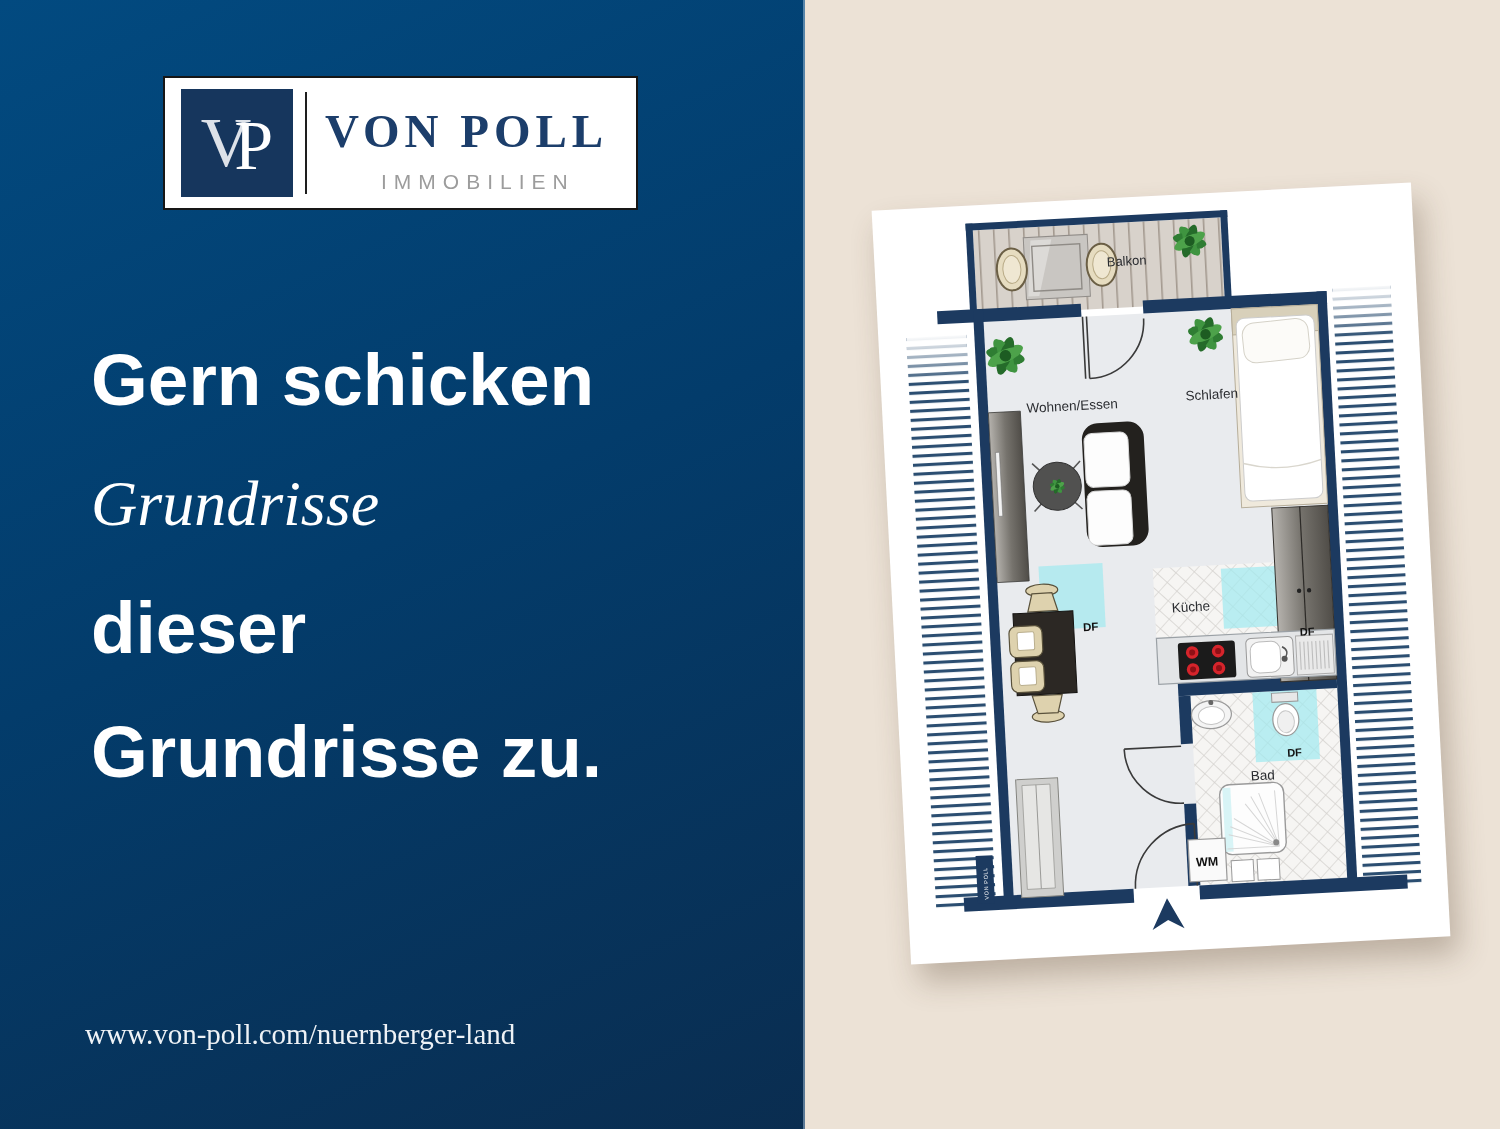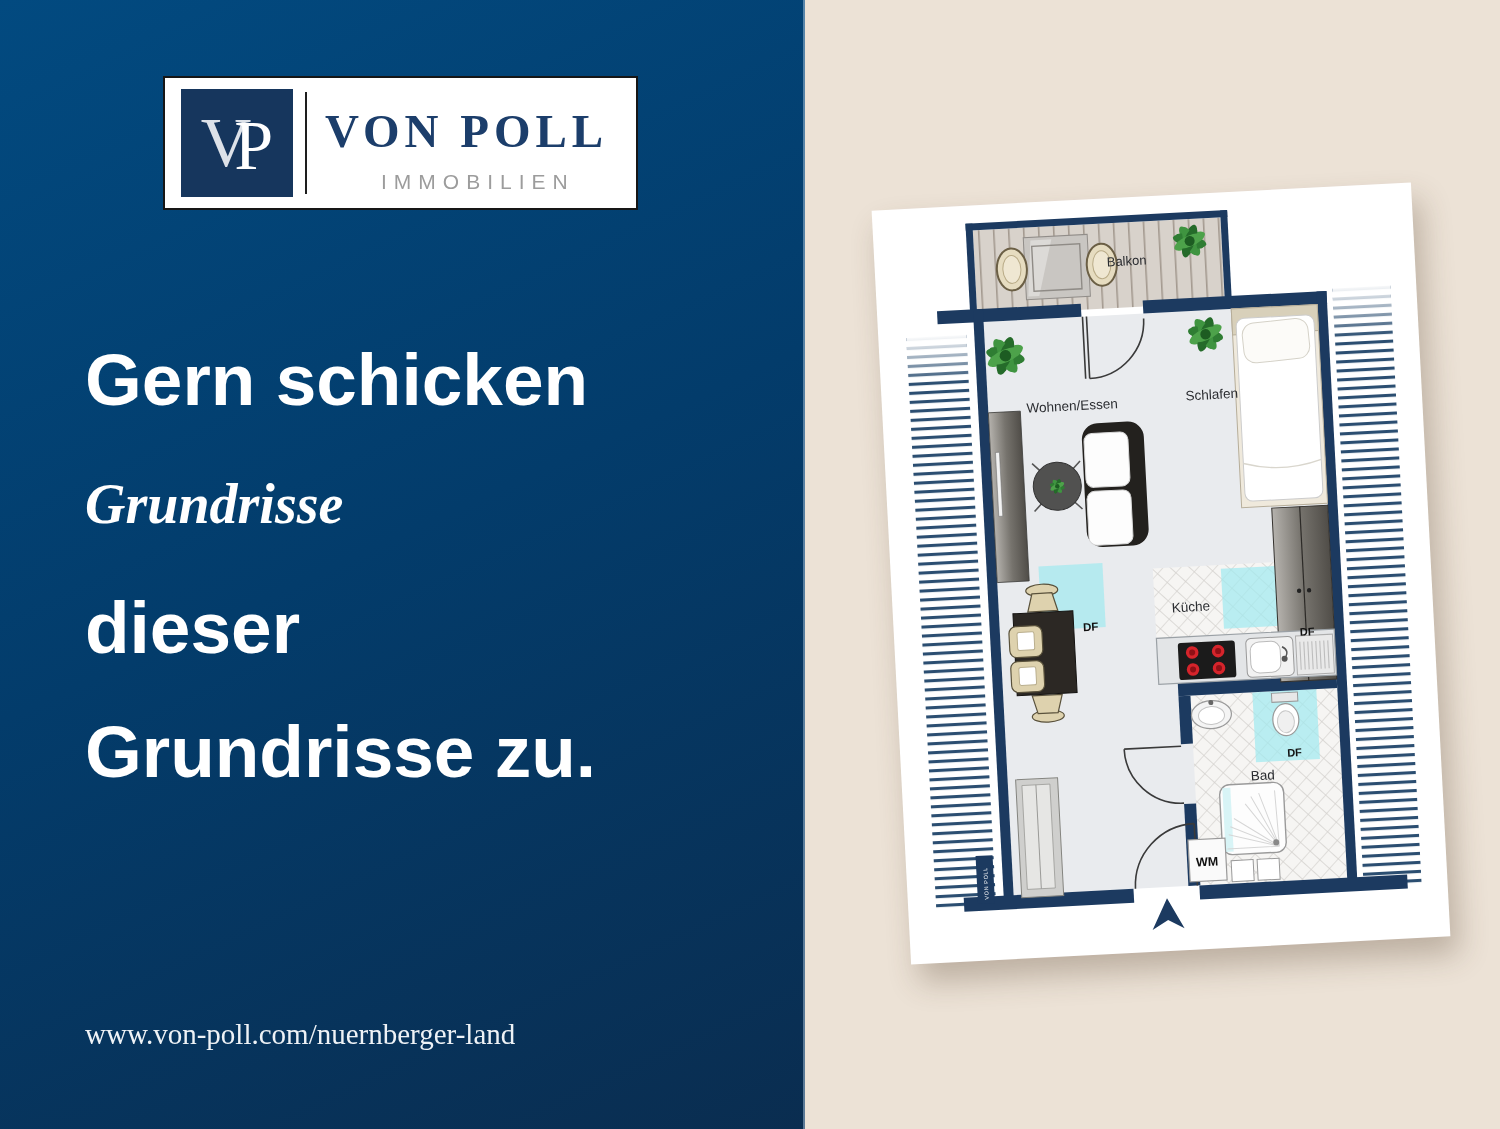--- a/index.html
+++ b/index.html
@@ -22,23 +22,23 @@
   .vp-square .p{color:#ffffff;font-size:70px;line-height:1;margin-left:-17px;margin-top:6px;}
   .logo-divider{position:absolute;left:140px;top:14px;width:2px;height:102px;background:#1e1e1e;}
   .logo-name{position:absolute;left:160px;top:26px;width:300px;color:#1c3e6b;
              font-family:"Liberation Serif",serif;font-weight:600;font-size:47px;
              letter-spacing:5px;white-space:nowrap;}
   .logo-sub{position:absolute;left:208px;top:92px;color:#9c9c9c;font-size:21px;
             letter-spacing:7px;white-space:nowrap;margin-left:8px;}
 
   
   .headline{position:absolute;left:85px;top:318px;color:#ffffff;}
-  .hl{font-size:73px;font-weight:700;line-height:124px;white-space:nowrap;}
-  .hl-serif{font-family:"Liberation Serif",serif;font-weight:700;font-style:italic;
-            font-size:56px;line-height:124px;}
+  .hl{font-size:73px;font-weight:700;line-height:124px;white-space:nowrap;margin-left:6px;}
+  .hl-serif{font-family:"Liberation Serif",serif;font-weight:400;font-style:italic;
+            font-size:64px;line-height:124px;}
   .website{position:absolute;left:85px;top:1018px;color:#eef2f6;
            font-family:"Liberation Serif",serif;font-size:29px;}
 
   
   .beige-panel{position:absolute;left:805px;top:0;width:695px;height:1129px;background:#ece2d6;}
 
   .sheet{position:absolute;left:86px;top:196px;width:540px;height:755px;background:#ffffff;
          transform:rotate(-3deg);box-shadow:8px 18px 30px rgba(80,60,40,.30);}
   .sheet svg{display:block;width:540px;height:755px;}
   text{font-family:"Liberation Sans",sans-serif;}

